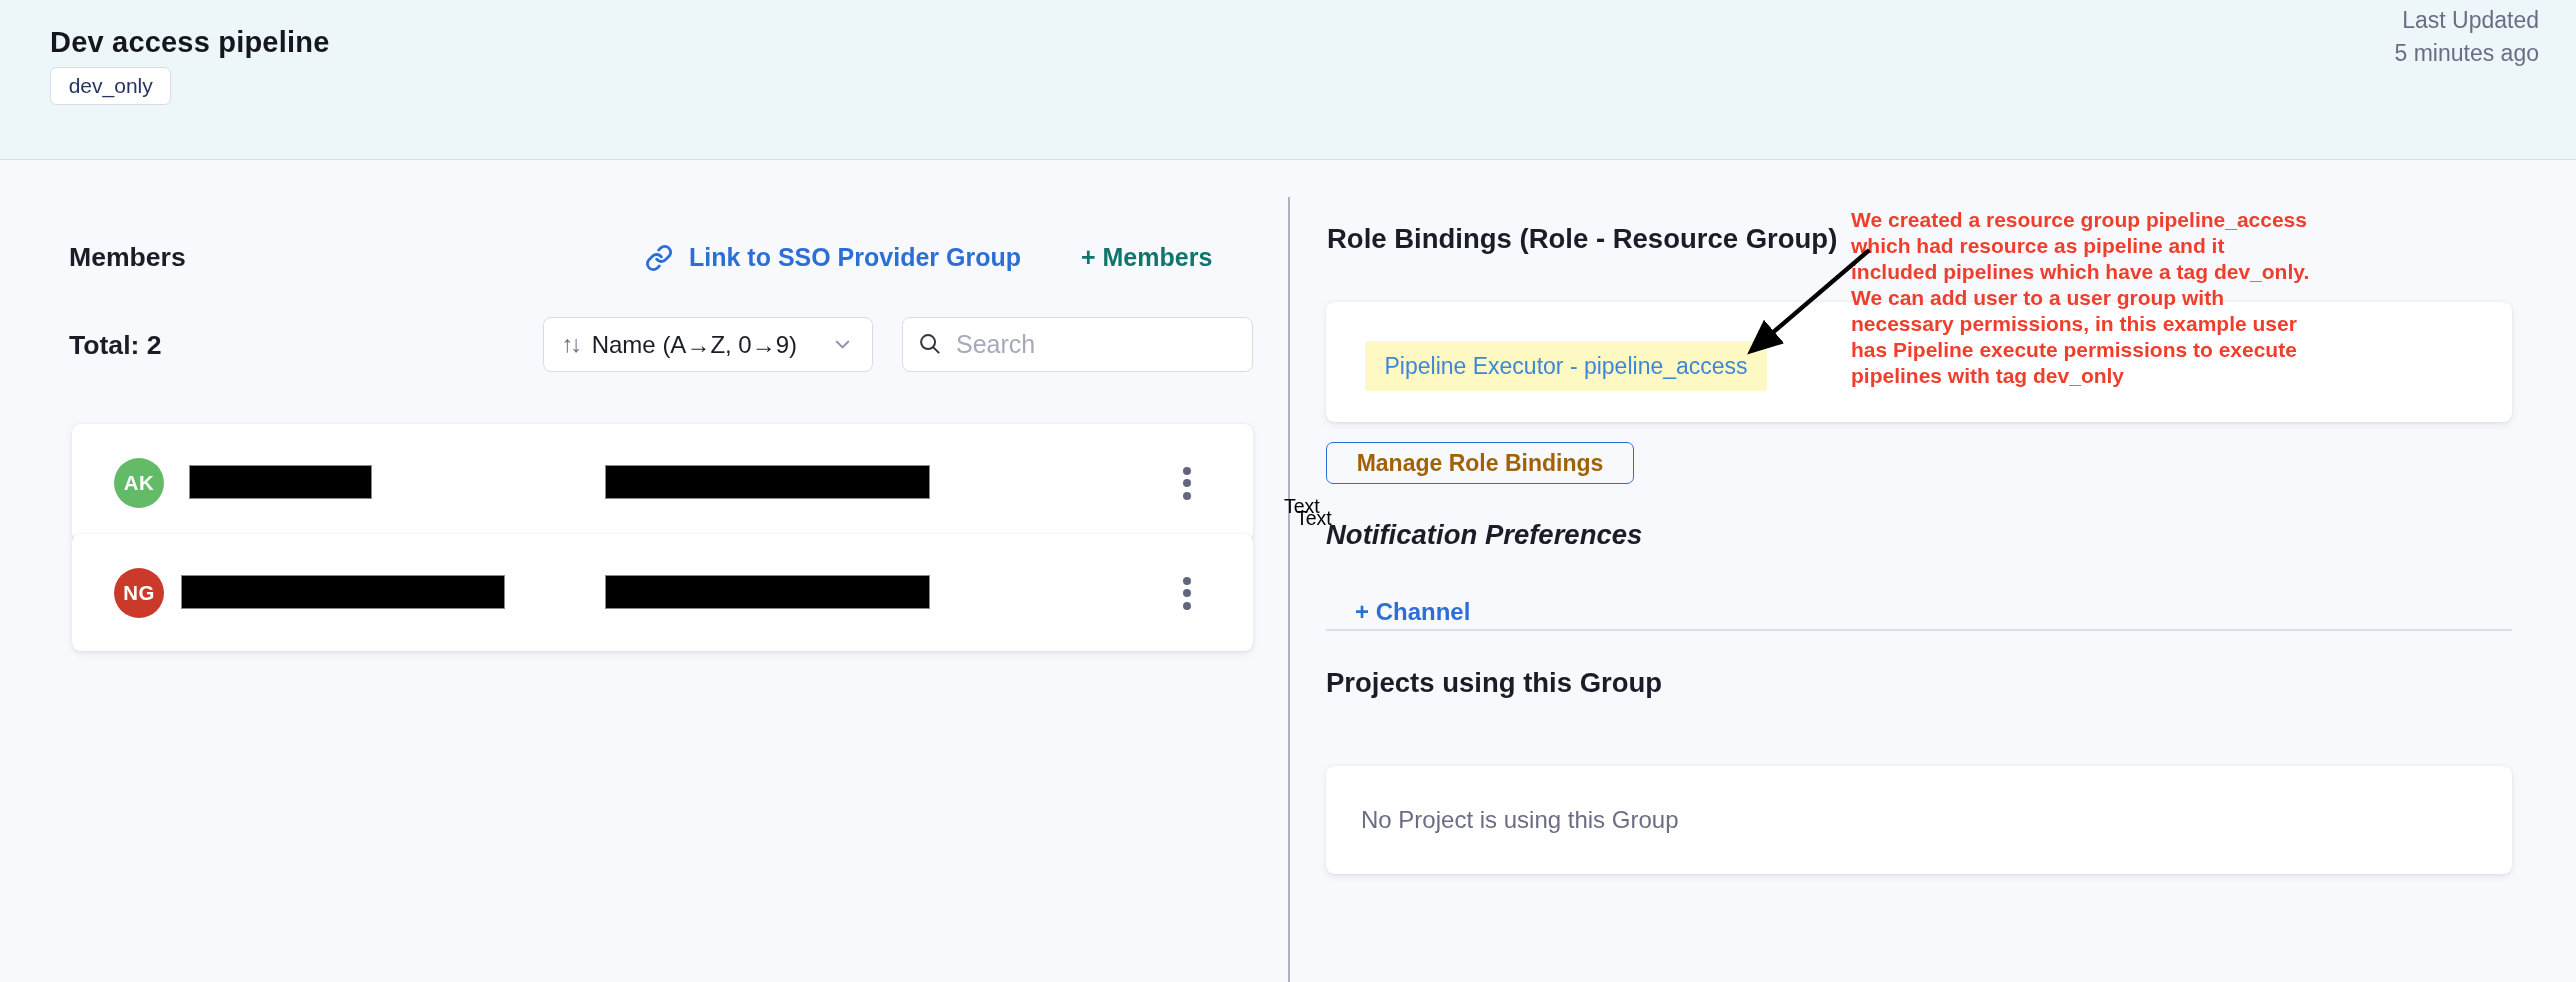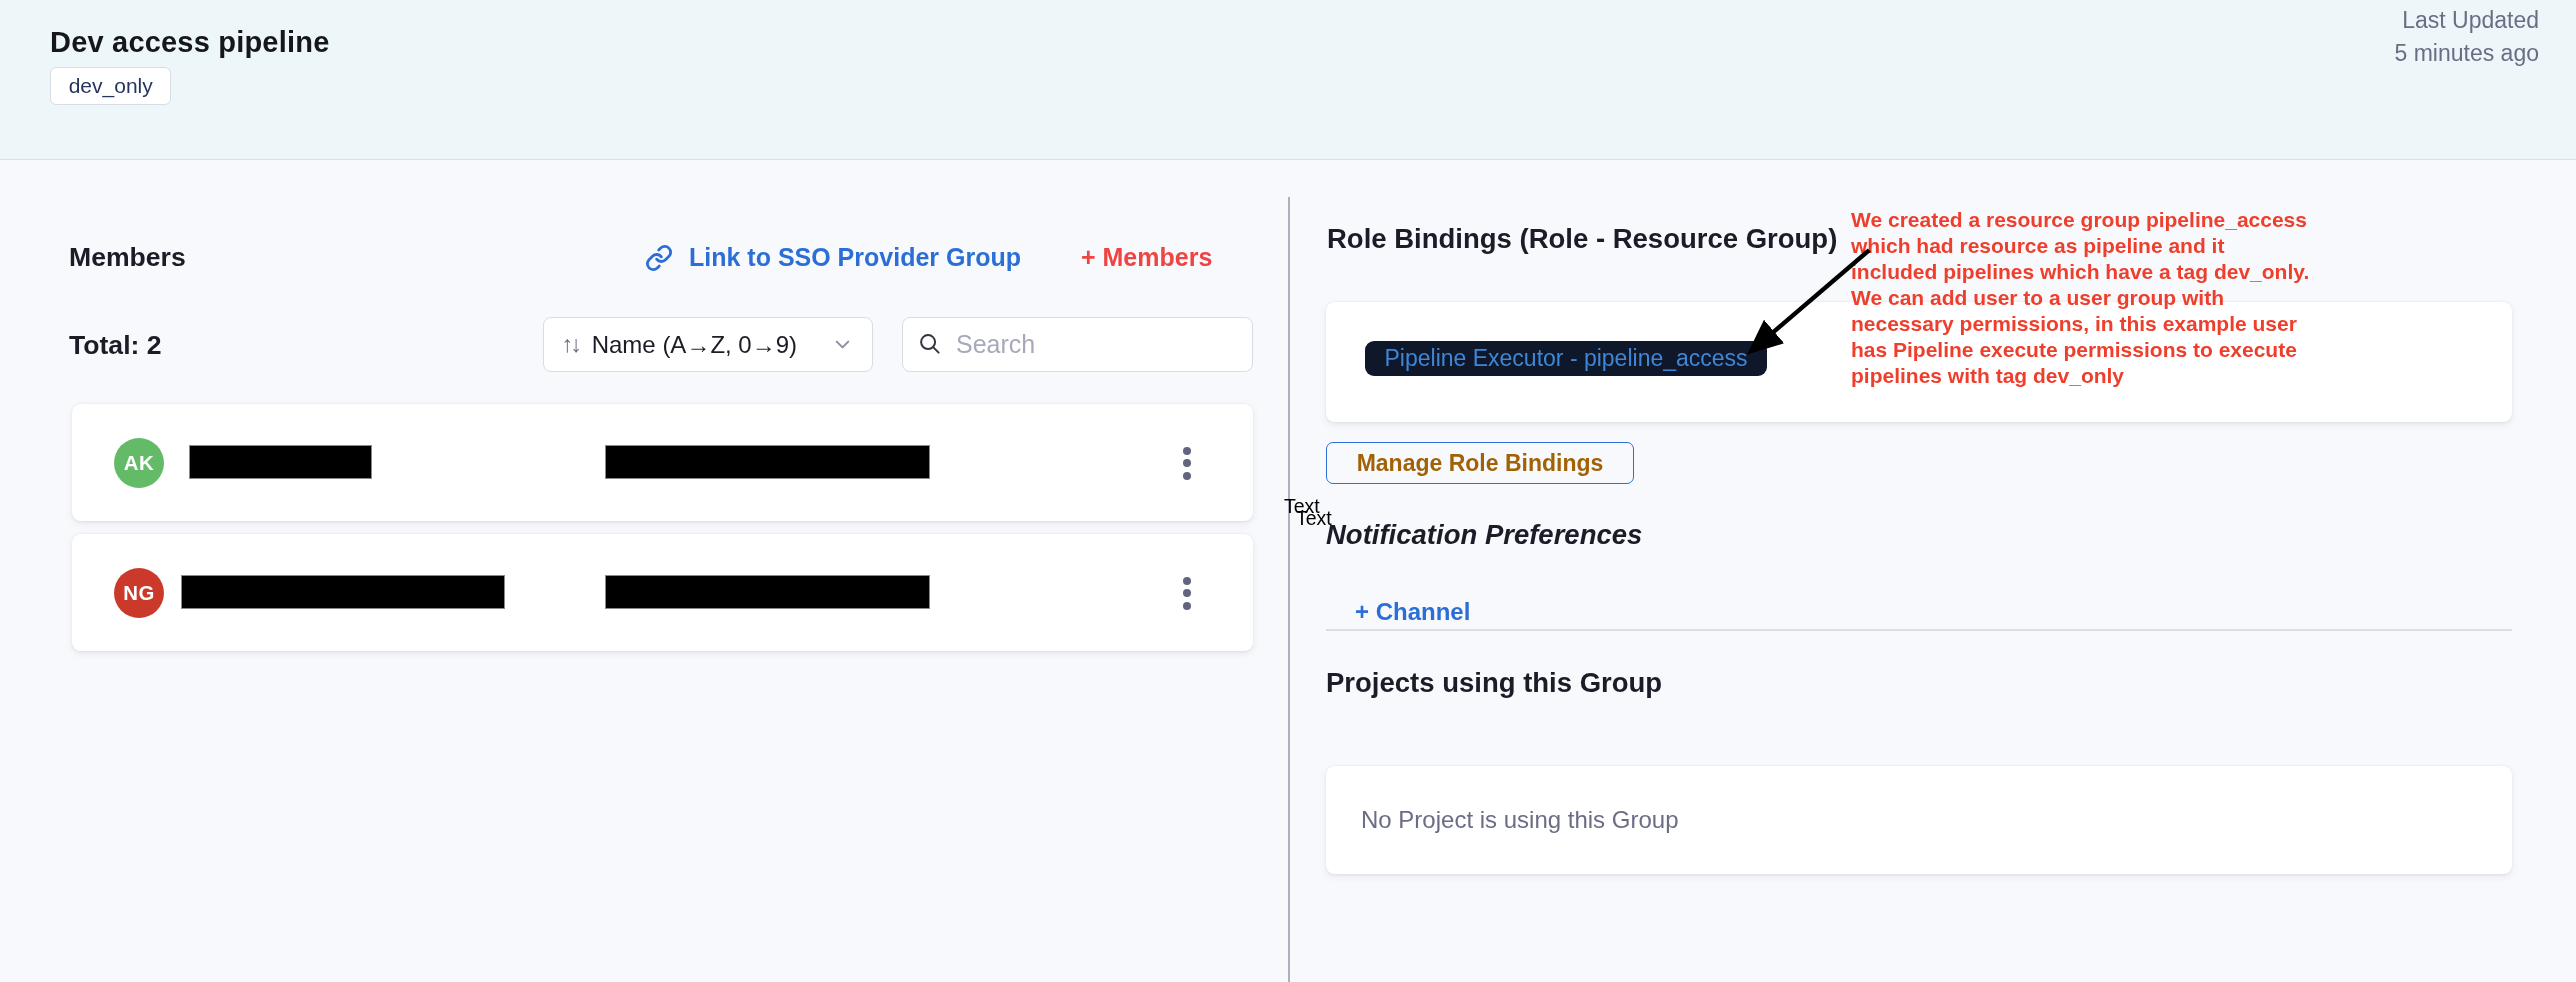--- a/index.html
+++ b/index.html
@@ -39,21 +39,21 @@
 
   
   .members-heading { position:absolute; left:69px; top:242px; font-size:26.6px; font-weight:700; }
   .sso-link {
     position:absolute; left:645px; top:243px;
     display:flex; align-items:center; gap:16px;
     color:#2b6fd6; font-size:25px; font-weight:700; cursor:pointer;
   }
   .add-members {
     position:absolute; left:1081px; top:243px;
-    color:#ef4444; font-size:25px; font-weight:700; cursor:pointer;
+    color:#0f766e; font-size:25px; font-weight:700; cursor:pointer;
   }
   .total-label { position:absolute; left:69px; top:330px; font-size:26.6px; font-weight:700; }
 
   .sort-dropdown {
     position:absolute; left:543px; top:317px; width:330px; height:55px;
     background:#fff; border:1.3px solid #d9dbe6; border-radius:8px;
     display:flex; align-items:center; padding:0 17.7px; cursor:pointer;
   }
   .sort-glyph { font-size:23px; color:#6b6d85; letter-spacing:-2.7px; margin-right:12.4px; }
   .sort-label { font-size:24px; color:#1c1c28; }
@@ -69,21 +69,21 @@
     font-size:25px; color:#1c1c28; width:100%; margin-left:12.4px;
     font-family:"Liberation Sans","DejaVu Sans",sans-serif;
   }
   .search-box input::placeholder { color:#a7a9ba; }
 
   .member-card {
     position:absolute; left:72px; width:1181px; height:117px;
     background:#fff; border-radius:8.9px;
     box-shadow:0 0.9px 2.7px rgba(40,41,61,.06), 0 2.7px 7px rgba(96,97,112,.10);
   }
-  .member-card.row1 { top:404px; }
+  .member-card.row1 { top:424px; }
   .member-card.row2 { top:534px; }
   .avatar {
     position:absolute; left:42px; top:34px; width:50px; height:50px; border-radius:50%;
     display:flex; align-items:center; justify-content:center;
     color:#fff; font-size:20.4px; font-weight:700; letter-spacing:0.4px;
   }
   .redact { position:absolute; top:41px; height:34px; background:#000; border:0.9px solid #8a8a8a; }
   .row1 .redact-name  { left:117px; width:183px; }
   .row2 .redact-name  { left:109px; width:324px; }
   .redact-email { left:533px; width:325px; }
@@ -94,23 +94,23 @@
   .kebab span { width:8px; height:8px; border-radius:50%; background:#63657e; }
 
   
   .rb-heading { position:absolute; left:1327px; top:223px; font-size:27.5px; font-weight:700; }
   .rb-card {
     position:absolute; left:1326px; top:302px; width:1186px; height:120px;
     background:#fff; border-radius:8.9px;
     box-shadow:0 0.9px 2.7px rgba(40,41,61,.06), 0 2.7px 7px rgba(96,97,112,.10);
   }
   .binding-chip {
-    position:absolute; left:39px; top:39px; height:35px;
+    position:absolute; left:39px; top:39px; height:50px;
     display:inline-flex; align-items:center; padding:0 19.5px;
-    background:#0f172a; border-radius:9px;
+    background:#fef9c3; border-radius:3px;
     color:#3f86d6; font-size:23px;
   }
   .manage-btn {
     position:absolute; left:1326px; top:442px; width:308px; height:42px;
     background:transparent; border:1.8px solid #2b6fd6; border-radius:7px;
     color:#a16207; font-size:23px; font-weight:700; cursor:pointer;
     display:flex; align-items:center; justify-content:center;
     font-family:"Liberation Sans","DejaVu Sans",sans-serif;
   }
   .overlay-text { position:absolute; font-size:19.5px; color:#000; }

